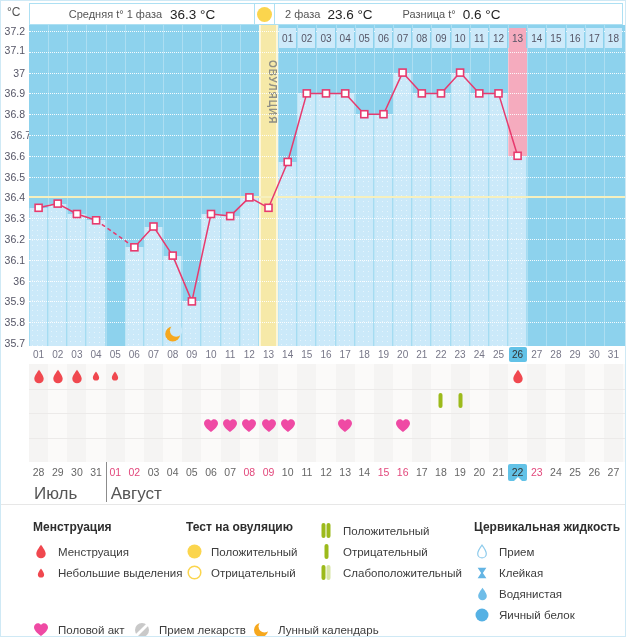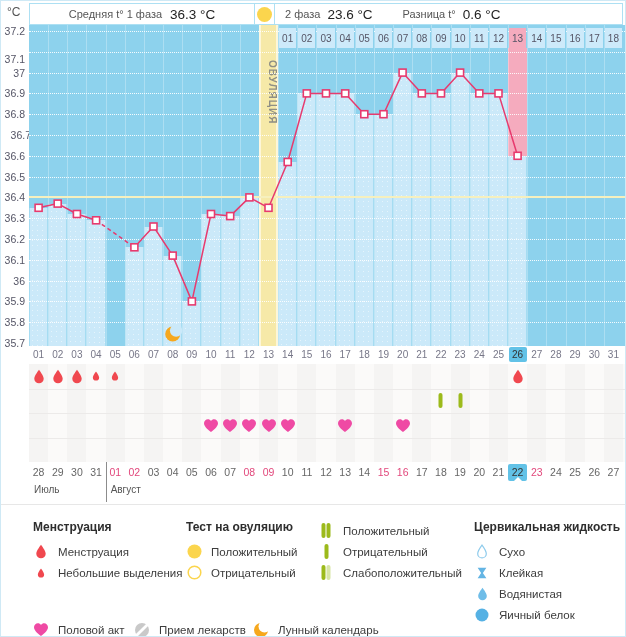--- a/index.html
+++ b/index.html
@@ -41,21 +41,21 @@
     background:repeating-linear-gradient(90deg,#f5f4f3 0,#f5f4f3 19.16px,#fbfaf9 19.16px,#fbfaf9 38.32px);}
   .rowline{position:absolute;left:0;right:0;height:0;border-top:1px solid #eceae9;}
   .mk{position:absolute;display:flex;align-items:center;justify-content:center;}
   .datecell{position:absolute;top:461px;height:20px;display:flex;align-items:center;justify-content:center;
     font-size:10.5px;color:#666;}
   .datecell.wkend{color:#e2487c;}
   .todaybox{position:relative;background:#62c2e7;color:#333;border-radius:2px;width:19px;height:17px;
     display:flex;align-items:center;justify-content:center;}
   .todaybox:after{content:"";position:absolute;bottom:0;left:50%;margin-left:-4px;
     border-left:4px solid transparent;border-right:4px solid transparent;border-bottom:4px solid #fff;}
-  .monthlab{position:absolute;top:483px;font-size:10px;color:#555;}
+  .monthlab{position:absolute;top:483px;font-size:17px;color:#555;}
   .mdivider{position:absolute;top:461px;height:40px;width:1px;background:#8c8c8c;}
   .seprule{position:absolute;left:0;top:503px;width:626px;height:1px;background:#e7e7e7;}
   .lcol{position:absolute;}
   .lhead{font-size:12px;font-weight:bold;color:#2e2e2e;margin-bottom:7px;}
   .litem{height:21px;display:flex;align-items:center;gap:9px;font-size:11.5px;color:#3c3c3c;}
   .licon{width:16px;height:17px;display:inline-flex;align-items:center;justify-content:center;flex:none;}
   .lextra{position:absolute;top:618px;display:flex;align-items:center;gap:9px;font-size:11.5px;color:#3c3c3c;height:21px;}
 </style>
 </head>
 <body>
@@ -76,21 +76,21 @@
       <span class="hlabel">2 фаза</span>
       <span class="hval">23.6 °C</span>
       <span class="gap"></span>
       <span class="hlabel">Разница t°</span>
       <span class="hval">0.6 °C</span>
     </div>
   </div>
 
   <div id="yaxis">
       <div class="ylab" style="position: absolute; left: 0px; top: 25px;">37.2</div>
-      <div class="ylab" style="position: absolute; left: 0px; top: 53px;">37.1</div>
+      <div class="ylab" style="position: absolute; left: 0px; top: 44px;">37.1</div>
       <div class="ylab" style="position: absolute; left: 0px; top: 66.6px;">37</div>
       <div class="ylab" style="position: absolute; left: 0px; top: 87.4px;">36.9</div>
       <div class="ylab" style="position: absolute; left: 0px; top: 108.2px;">36.8</div>
       <div class="ylab" style="position: absolute; left: 6px; top: 129px;">36.7</div>
       <div class="ylab" style="position: absolute; left: 0px; top: 149.8px;">36.6</div>
       <div class="ylab" style="position: absolute; left: 0px; top: 170.6px;">36.5</div>
       <div class="ylab" style="position: absolute; left: 0px; top: 191.4px;">36.4</div>
       <div class="ylab" style="position: absolute; left: 0px; top: 212.2px;">36.3</div>
       <div class="ylab" style="position: absolute; left: 0px; top: 233px;">36.2</div>
       <div class="ylab" style="position: absolute; left: 0px; top: 253.8px;">36.1</div>
@@ -454,21 +454,21 @@
   </div>
 
   <div class="lcol" style="left:473px;top:519px">
     <div class="lhead">Цервикальная жидкость</div>
     <div class="litem">
       <span class="licon">
           <svg width="12" height="15" viewBox="0 0 14 17">
             <path d="M7 1C7 1 2 7.6 2 11a5 5 0 0 0 10 0C12 7.6 7 1 7 1Z" fill="#fff" stroke="#8ecbec" stroke-width="1.4"></path>
           </svg>
         </span>
-      <span>Сухо</span>
+      <span>Прием</span>
     </div>
     <div class="litem">
       <span class="licon">
           <svg width="14" height="14" viewBox="0 0 16 16">
             <path d="M3 2h10l-4 6 4 6H3l4-6z" fill="#64b5e4"></path>
           </svg>
         </span>
       <span>Клейкая</span>
     </div>
     <div class="litem">

